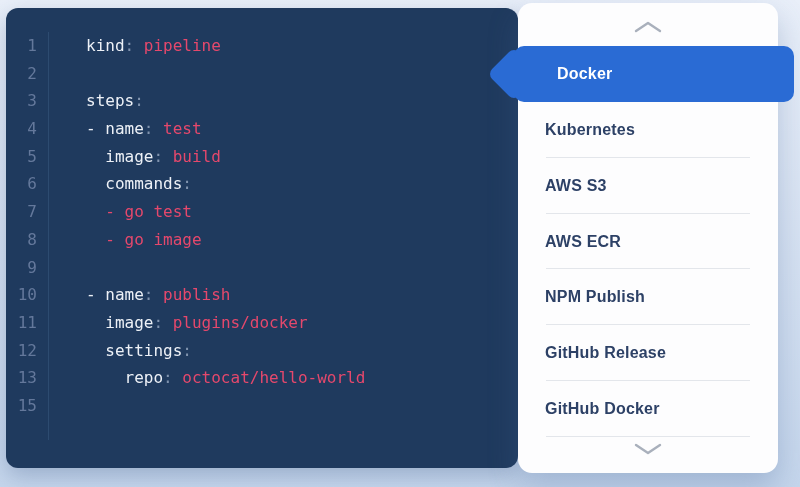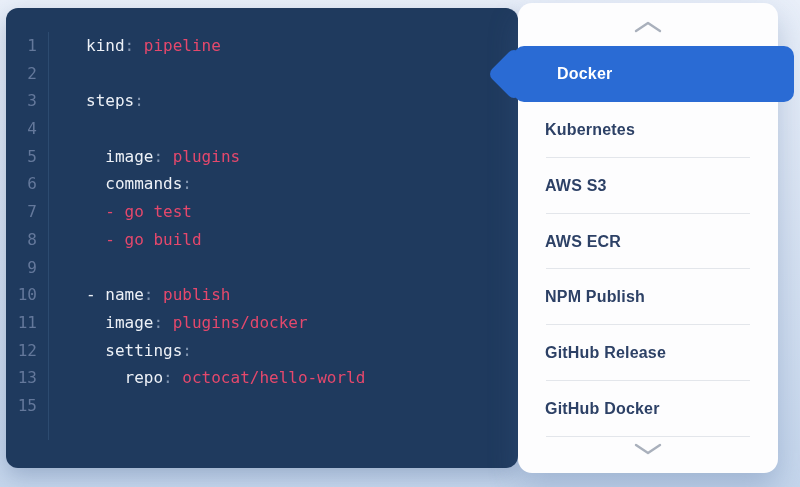--- a/index.html
+++ b/index.html
@@ -138,25 +138,25 @@
 <body>
 
 <div class="stage">
 
   <div class="editor">
     <div class="gutter-divider"></div>
     <div class="code" id="code">
         <div class="cl"><span class="ln">1</span><span class="ct"><span class="tk-plain">kind</span><span class="tk-punc">:</span><span class="tk-value"> pipeline</span></span></div>
         <div class="cl"><span class="ln">2</span><span class="ct"></span></div>
         <div class="cl"><span class="ln">3</span><span class="ct"><span class="tk-plain">steps</span><span class="tk-punc">:</span></span></div>
-        <div class="cl"><span class="ln">4</span></div>
-        <div class="cl"><span class="ln">5</span><span class="ct"><span class="tk-plain">  image</span><span class="tk-punc">:</span><span class="tk-value"> plugins</span></span></div>
+        <div class="cl"><span class="ln">4</span><span class="ct"><span class="tk-plain">- name</span><span class="tk-punc">:</span><span class="tk-value"> test</span></span></div>
+        <div class="cl"><span class="ln">5</span><span class="ct"><span class="tk-plain">  image</span><span class="tk-punc">:</span><span class="tk-value"> build</span></span></div>
         <div class="cl"><span class="ln">6</span><span class="ct"><span class="tk-plain">  commands</span><span class="tk-punc">:</span></span></div>
         <div class="cl"><span class="ln">7</span><span class="ct"><span class="tk-value">  - go test</span></span></div>
-        <div class="cl"><span class="ln">8</span><span class="ct"><span class="tk-value">  - go build</span></span></div>
+        <div class="cl"><span class="ln">8</span><span class="ct"><span class="tk-value">  - go image</span></span></div>
         <div class="cl"><span class="ln">9</span><span class="ct"></span></div>
         <div class="cl"><span class="ln">10</span><span class="ct"><span class="tk-plain">- name</span><span class="tk-punc">:</span><span class="tk-value"> publish</span></span></div>
         <div class="cl"><span class="ln">11</span><span class="ct"><span class="tk-plain">  image</span><span class="tk-punc">:</span><span class="tk-value"> plugins/docker</span></span></div>
         <div class="cl"><span class="ln">12</span><span class="ct"><span class="tk-plain">  settings</span><span class="tk-punc">:</span></span></div>
         <div class="cl"><span class="ln">13</span><span class="ct"><span class="tk-plain">    repo</span><span class="tk-punc">:</span><span class="tk-value"> octocat/hello-world</span></span></div>
         <div class="cl"><span class="ln">15</span><span class="ct"></span></div>
       </div>
   </div>
 
   <div class="panel">

